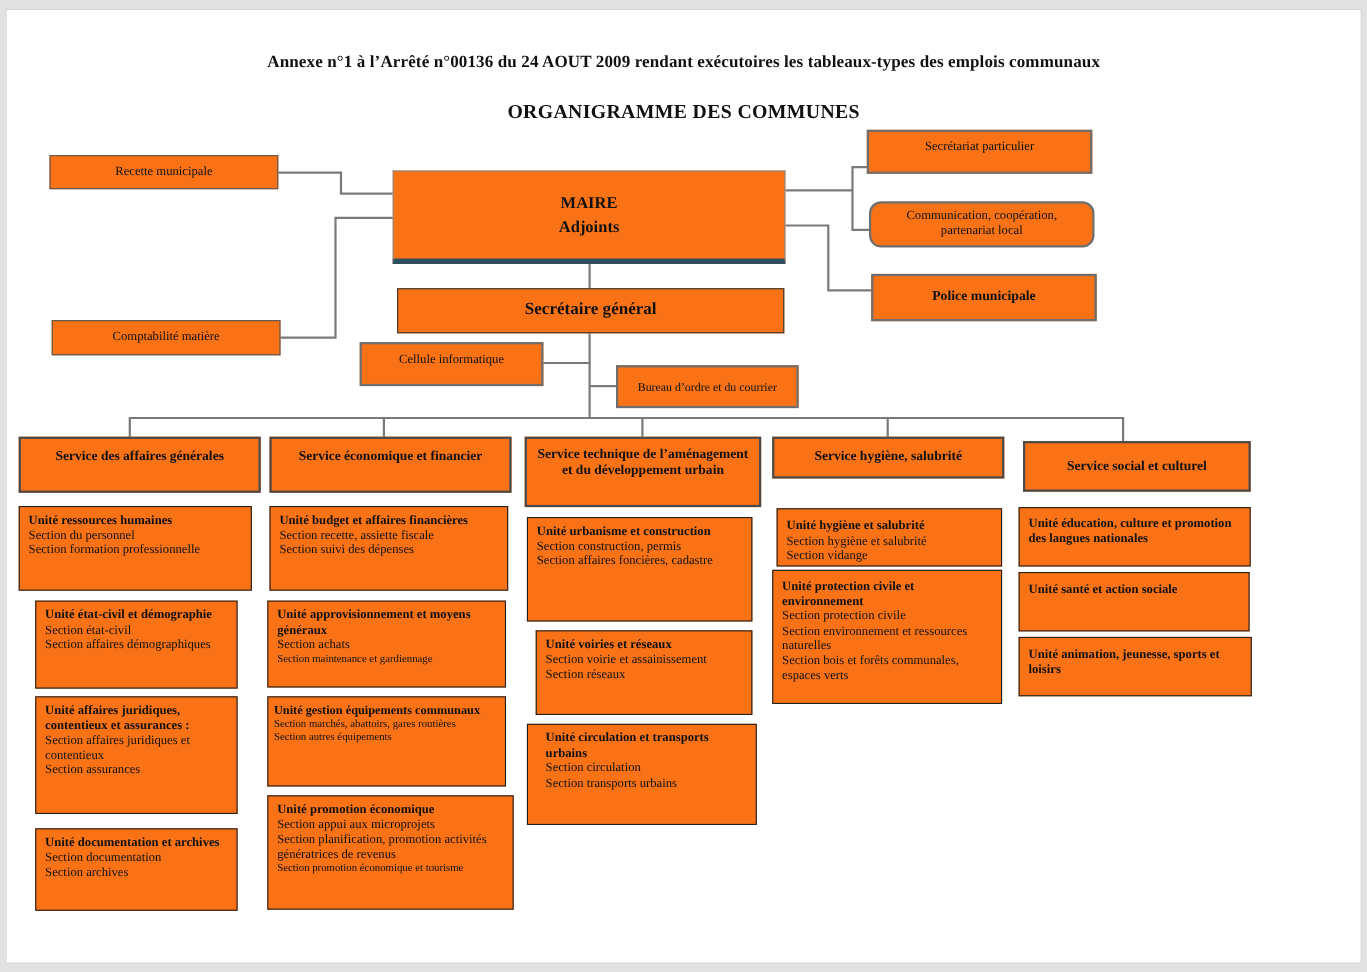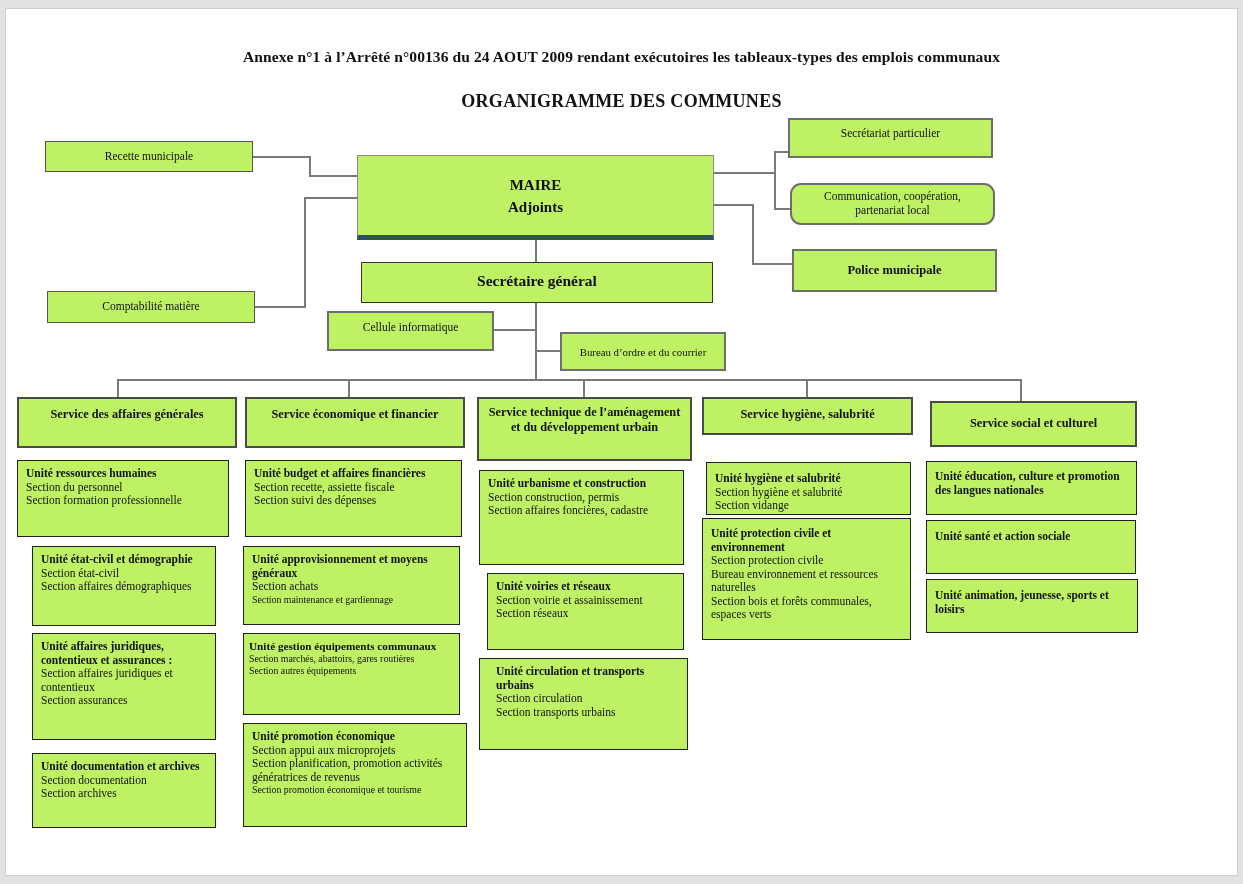--- a/index.html
+++ b/index.html
@@ -2,21 +2,21 @@
 <html lang="fr"><head>
 <meta charset="utf-8">
 <style>
   html,body{margin:0;padding:0;}
   body{background:#e2e2e2;font-family:"Liberation Serif","DejaVu Serif",serif;color:#111;}
   .canvas{position:relative;width:1243px;height:884px;background:#e2e2e2;overflow:hidden;}
   .paper{position:absolute;left:5px;top:8px;width:1233px;height:868px;background:#ffffff;border:1px solid #cfcfcf;box-sizing:border-box;}
   .abs{position:absolute;box-sizing:border-box;}
   .doc-title{left:0;top:48px;width:1243px;text-align:center;font-weight:bold;font-size:15.5px;letter-spacing:.1px;}
   .doc-subtitle{left:0;top:91px;width:1243px;text-align:center;font-weight:bold;font-size:18px;letter-spacing:.3px;}
-  .box{background:#bef264;box-sizing:border-box;}
+  .box{background:#f97316;box-sizing:border-box;}
   .b-gray{border:2px solid #6e6e6e;}
   .b-thin{border:1.4px solid #555;}
   .center{display:flex;align-items:center;justify-content:center;text-align:center;}
   .txt-sm{font-size:11.5px;line-height:1.2;text-align:center;}
   .maire-box{border:1px solid #8a8a8a;border-bottom:5px solid #2d4f5e;text-align:center;font-weight:bold;font-size:15px;line-height:1.45;padding-top:19px;}
   .secgen-box{border:1.6px solid #333;text-align:center;font-weight:bold;font-size:15.5px;padding-top:9px;}
   .svc{border:2px solid #4a4a4a;text-align:center;font-weight:bold;font-size:12.3px;line-height:1.25;padding:8px 6px 0 6px;}
   .svc.mid{padding-top:13px;}
   .unit{border:1.6px solid #1f1f1f;padding:6px 7px 0 8px;font-size:11.5px;line-height:1.18;}
   .u-title{font-weight:bold;margin:0;}
@@ -159,21 +159,21 @@
   </div>
 
   <div class="abs box unit" style="left:706px;top:462px;width:205px;height:53px;padding-top:9px;">
     <div class="u-title">Unité hygiène et salubrité</div>
     <div class="u-sec">Section hygiène et salubrité</div>
     <div class="u-sec">Section vidange</div>
   </div>
   <div class="abs box unit" style="left:702px;top:518px;width:209px;height:122px;padding-top:8px;">
     <div class="u-title">Unité protection civile et environnement</div>
     <div class="u-sec">Section protection civile</div>
-    <div class="u-sec">Bureau environnement et ressources naturelles</div>
+    <div class="u-sec">Section environnement et ressources naturelles</div>
     <div class="u-sec">Section bois et forêts communales, espaces verts</div>
   </div>
 
   <div class="abs box unit" style="left:926px;top:461px;width:211px;height:54px;padding-top:8px;">
     <div class="u-title">Unité éducation, culture et promotion des langues nationales</div>
   </div>
   <div class="abs box unit" style="left:926px;top:520px;width:210px;height:54px;padding-top:9px;">
     <div class="u-title">Unité santé et action sociale</div>
   </div>
   <div class="abs box unit" style="left:926px;top:579px;width:212px;height:54px;padding-top:9px;">

